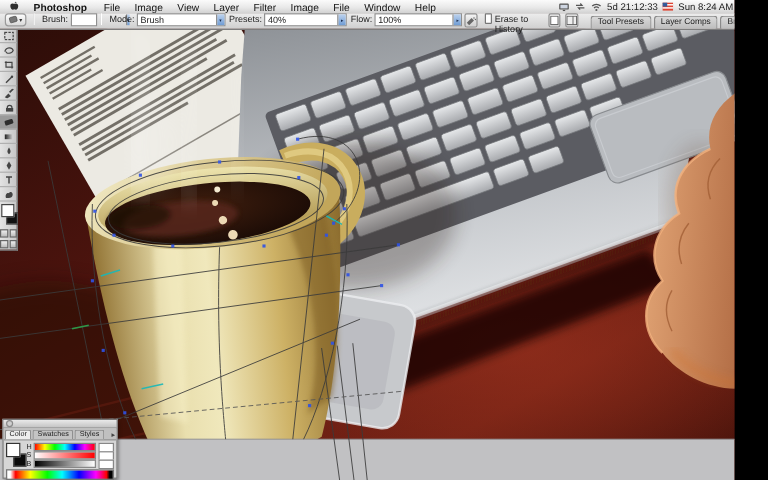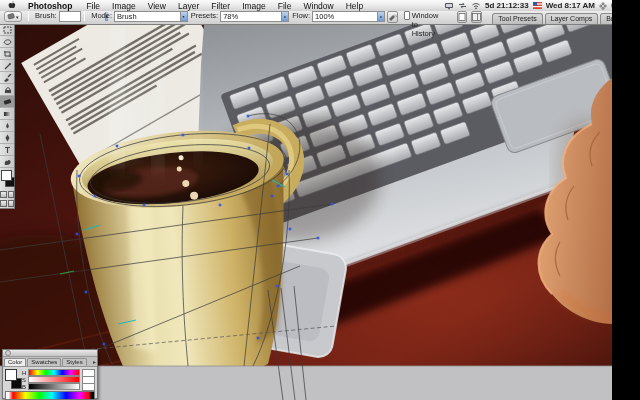--- a/index.html
+++ b/index.html
@@ -7,21 +7,21 @@
     font-family:"Liberation Sans",sans-serif;background:#47110b;}
   
   .menubar{position:absolute;left:0;top:0;width:640px;height:11px;z-index:30;
     background:linear-gradient(#fbfbfb,#e9e9e9 55%,#d2d2d2);
     border-bottom:1px solid #8c8c8c;display:flex;align-items:center;
     font-size:8.5px;color:#111;}
   .menubar .apple{padding:0 6px 0 7px;display:flex;align-items:center;}
   .mitem{padding:0 6px;white-space:nowrap;}
   .mitem.app{font-weight:bold;padding-right:8px;}
   .mstatus{margin-left:auto;display:flex;align-items:center;gap:4px;
-    padding-right:20px;font-size:8px;color:#222;font-weight:bold;}
+    padding-right:4px;font-size:8px;color:#222;}
   .mstatus svg{display:block;}
   
   .optionsbar{position:absolute;left:0;top:11px;width:640px;height:13px;z-index:30;
     background:linear-gradient(#ededed,#cfcfcf);
     border-bottom:1px solid #7e7e7e;display:flex;align-items:flex-start;
     font-size:7.5px;color:#222;}
   .ob-chip{display:flex;align-items:center;gap:1px;background:linear-gradient(#fdfdfd,#d9d9d9);
     border:1px solid #9a9a9a;border-radius:3px;height:9px;padding:0 2px;margin:0 3px 0 4px;}
   .ob-sep{width:1px;height:10px;background:#aaa;border-right:1px solid #fff;margin:0 3px;}
   .ob-label{margin:0 2px 0 3px;white-space:nowrap;}
@@ -404,21 +404,21 @@
           <path d="M5,7 L5,7 M1.5,3 A5,5 0 0 1 8.5,3 M3,4.7 A3,3 0 0 1 7,4.7" stroke="#555" stroke-width="1" fill="none"></path>
           <circle cx="5" cy="6.3" r=".9" fill="#555"></circle>
         </svg>
       <span>5d 21:12:33</span>
       <svg width="9" height="7" viewBox="0 0 9 7">
           <rect x="0" y="0" width="9" height="7" fill="#d43"></rect>
           <rect x="0" y="1.4" width="9" height="1.2" fill="#fff"></rect>
           <rect x="0" y="4" width="9" height="1.2" fill="#fff"></rect>
           <rect x="0" y="0" width="4" height="3.5" fill="#335a9a"></rect>
         </svg>
-      <span>Wed 8:17 AM</span>
+      <span>Sun 8:24 AM</span>
       <svg width="8" height="8" viewBox="0 0 8 8">
           <circle cx="4" cy="1.8" r="1.5" fill="#8a8a8a"></circle>
           <circle cx="4" cy="6.2" r="1.5" fill="#8a8a8a"></circle>
           <circle cx="1.8" cy="4" r="1.5" fill="#8a8a8a"></circle>
           <circle cx="6.2" cy="4" r="1.5" fill="#8a8a8a"></circle>
         </svg>
       <svg width="9" height="9" viewBox="0 0 9 9">
           <circle cx="4.5" cy="4.5" r="4.3" fill="#2a6fd6"></circle>
           <circle cx="3.8" cy="3.8" r="1.7" fill="none" stroke="#fff" stroke-width="1"></circle>
           <line x1="5.1" y1="5.1" x2="6.8" y2="6.8" stroke="#fff" stroke-width="1.1"></line>
@@ -446,41 +446,41 @@
     <span class="ob-sep"></span>
     <span class="ob-label">Mode:</span>
     <span class="ob-box">
       <span>Brush</span>
       <span class="ob-step">
           <span>▾</span>
         </span>
     </span>
     <span class="ob-label">Presets:</span>
     <span class="ob-box">
-      <span>78%</span>
+      <span>40%</span>
       <span class="ob-step">
           <span>▸</span>
         </span>
     </span>
     <span class="ob-label">Flow:</span>
     <span class="ob-box">
       <span>100%</span>
       <span class="ob-step">
           <span>▸</span>
         </span>
     </span>
     <span class="ob-btn">
       <svg width="9" height="8" viewBox="0 0 9 8">
           <path d="M1,6 L5,2 L7,4 L3,8 Z" fill="#666"></path>
           <circle cx="7" cy="2" r=".6" fill="#666"></circle>
           <circle cx="8.2" cy="3.2" r=".6" fill="#666"></circle>
         </svg>
     </span>
     <span class="ob-check"></span>
-    <span>Window to History</span>
+    <span>Erase to History</span>
     <span style="flex:0 0 14px"></span>
     <span class="ob-btn">
       <svg width="8" height="8" viewBox="0 0 8 8">
           <rect x="1" y="0.5" width="6" height="7" fill="#fff" stroke="#555" stroke-width=".7"></rect>
         </svg>
     </span>
     <span class="ob-btn">
       <svg width="9" height="8" viewBox="0 0 9 8">
           <rect x="0.5" y="0.5" width="8" height="7" fill="#eee" stroke="#555" stroke-width=".7"></rect>
           <line x1="5.5" y1="0.5" x2="5.5" y2="7.5" stroke="#555" stroke-width=".7"></line>

